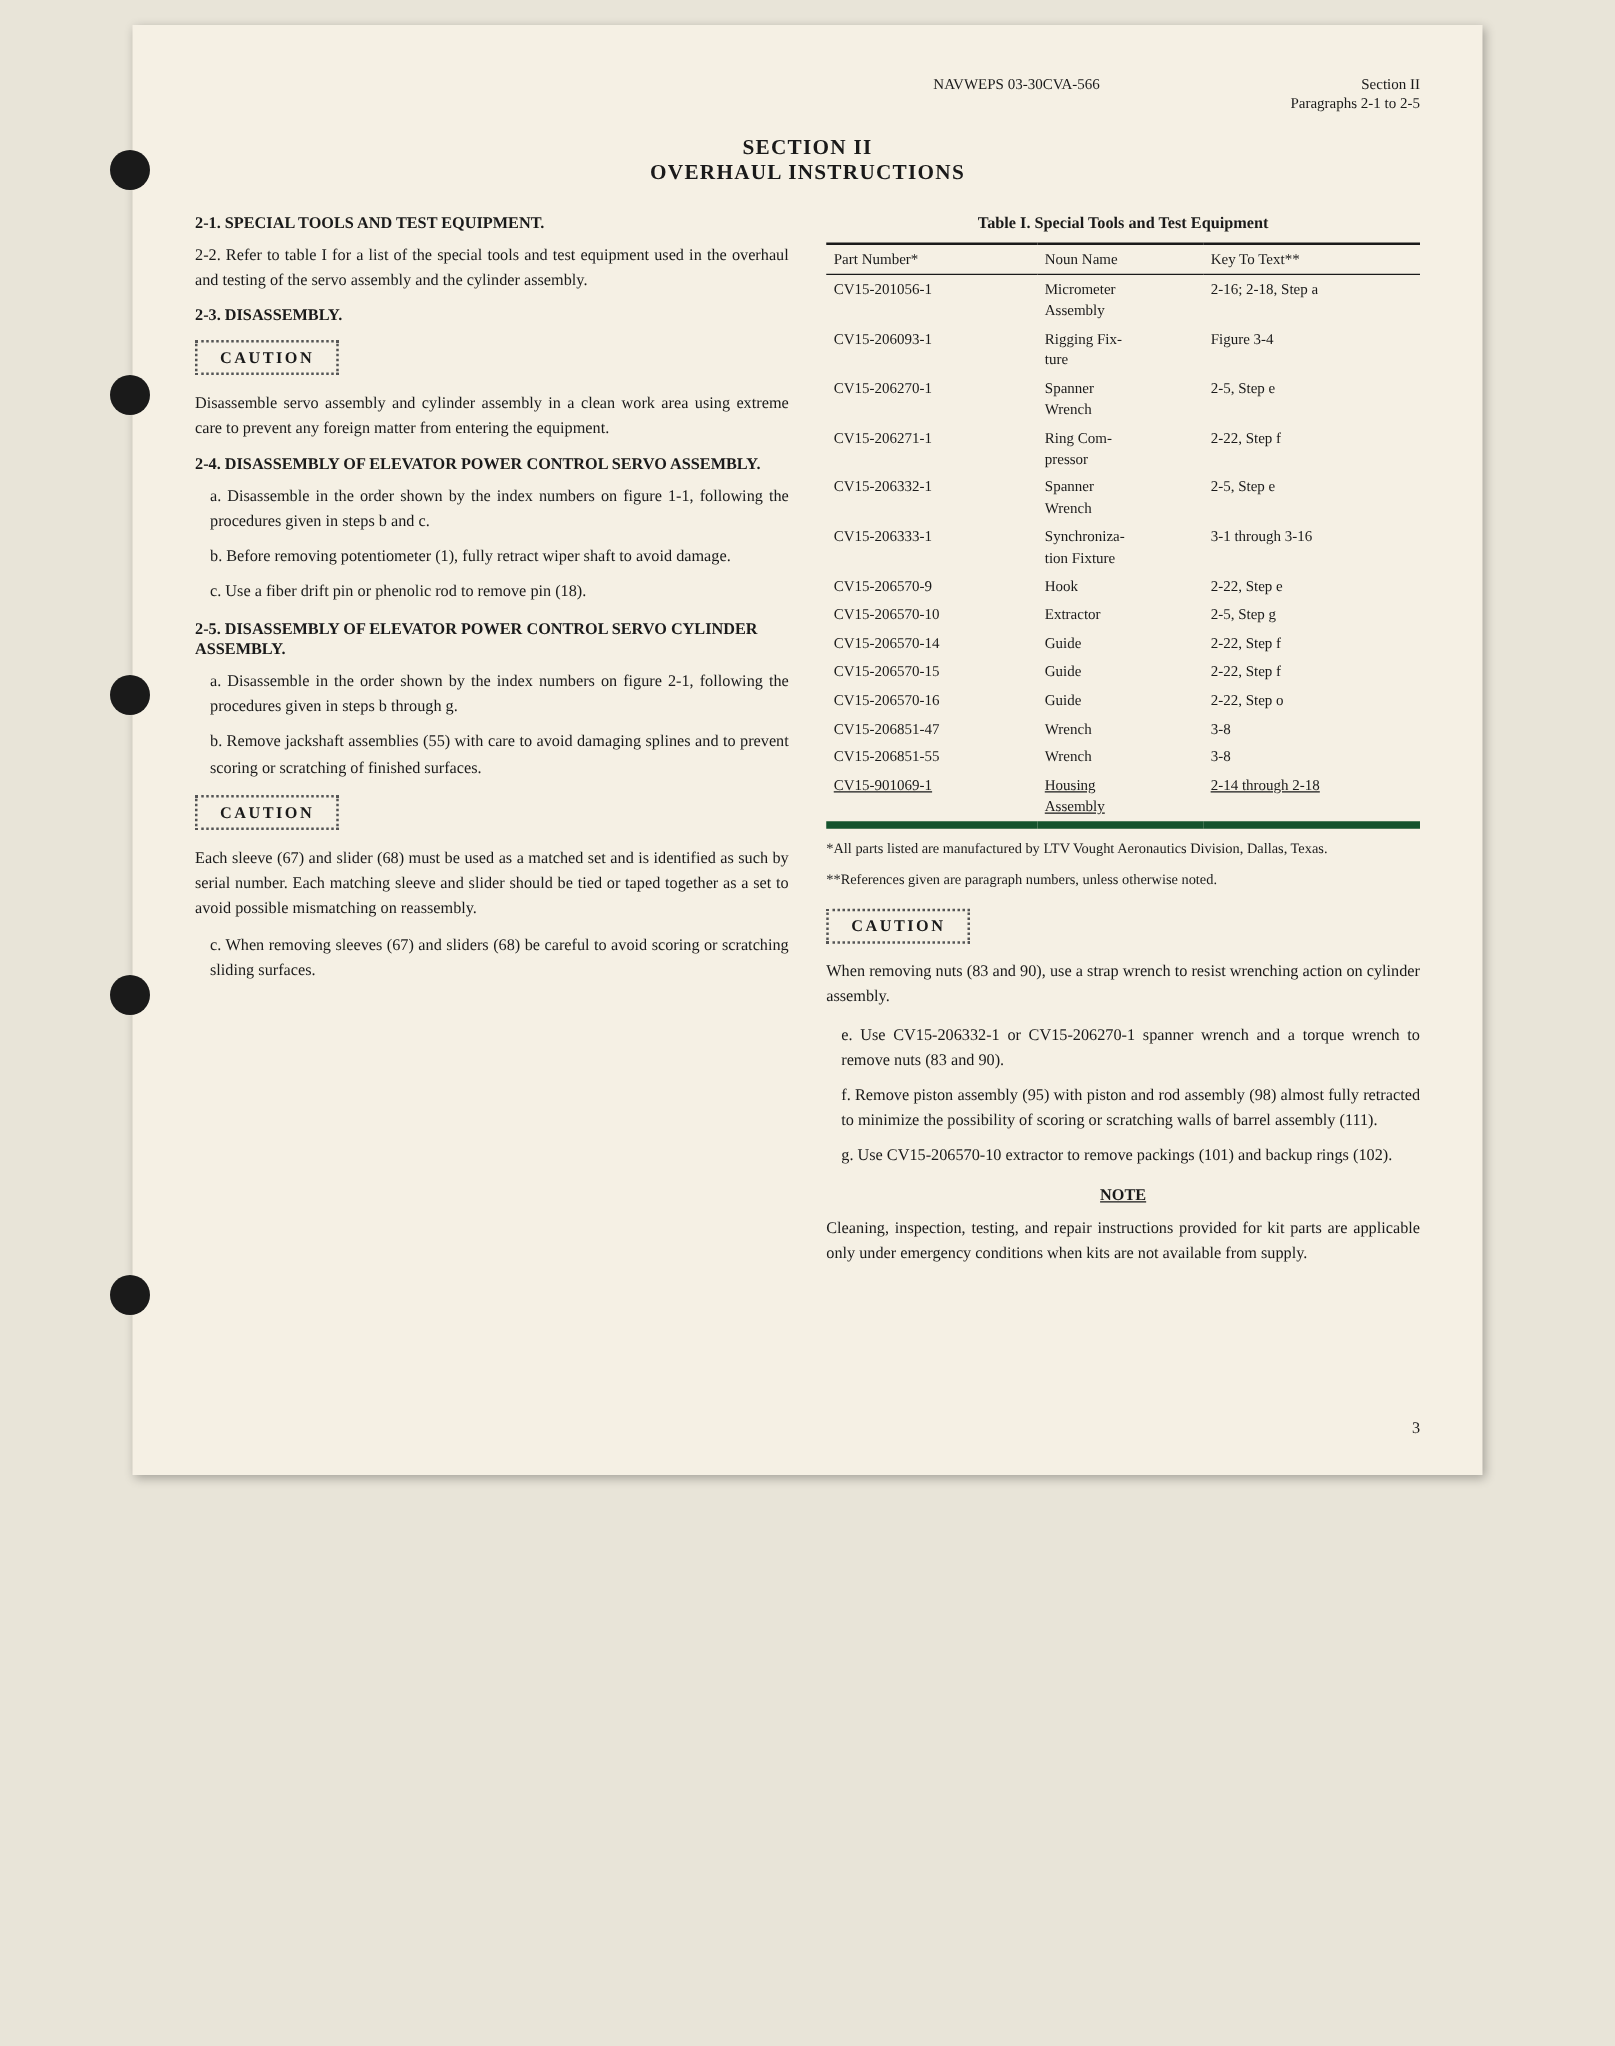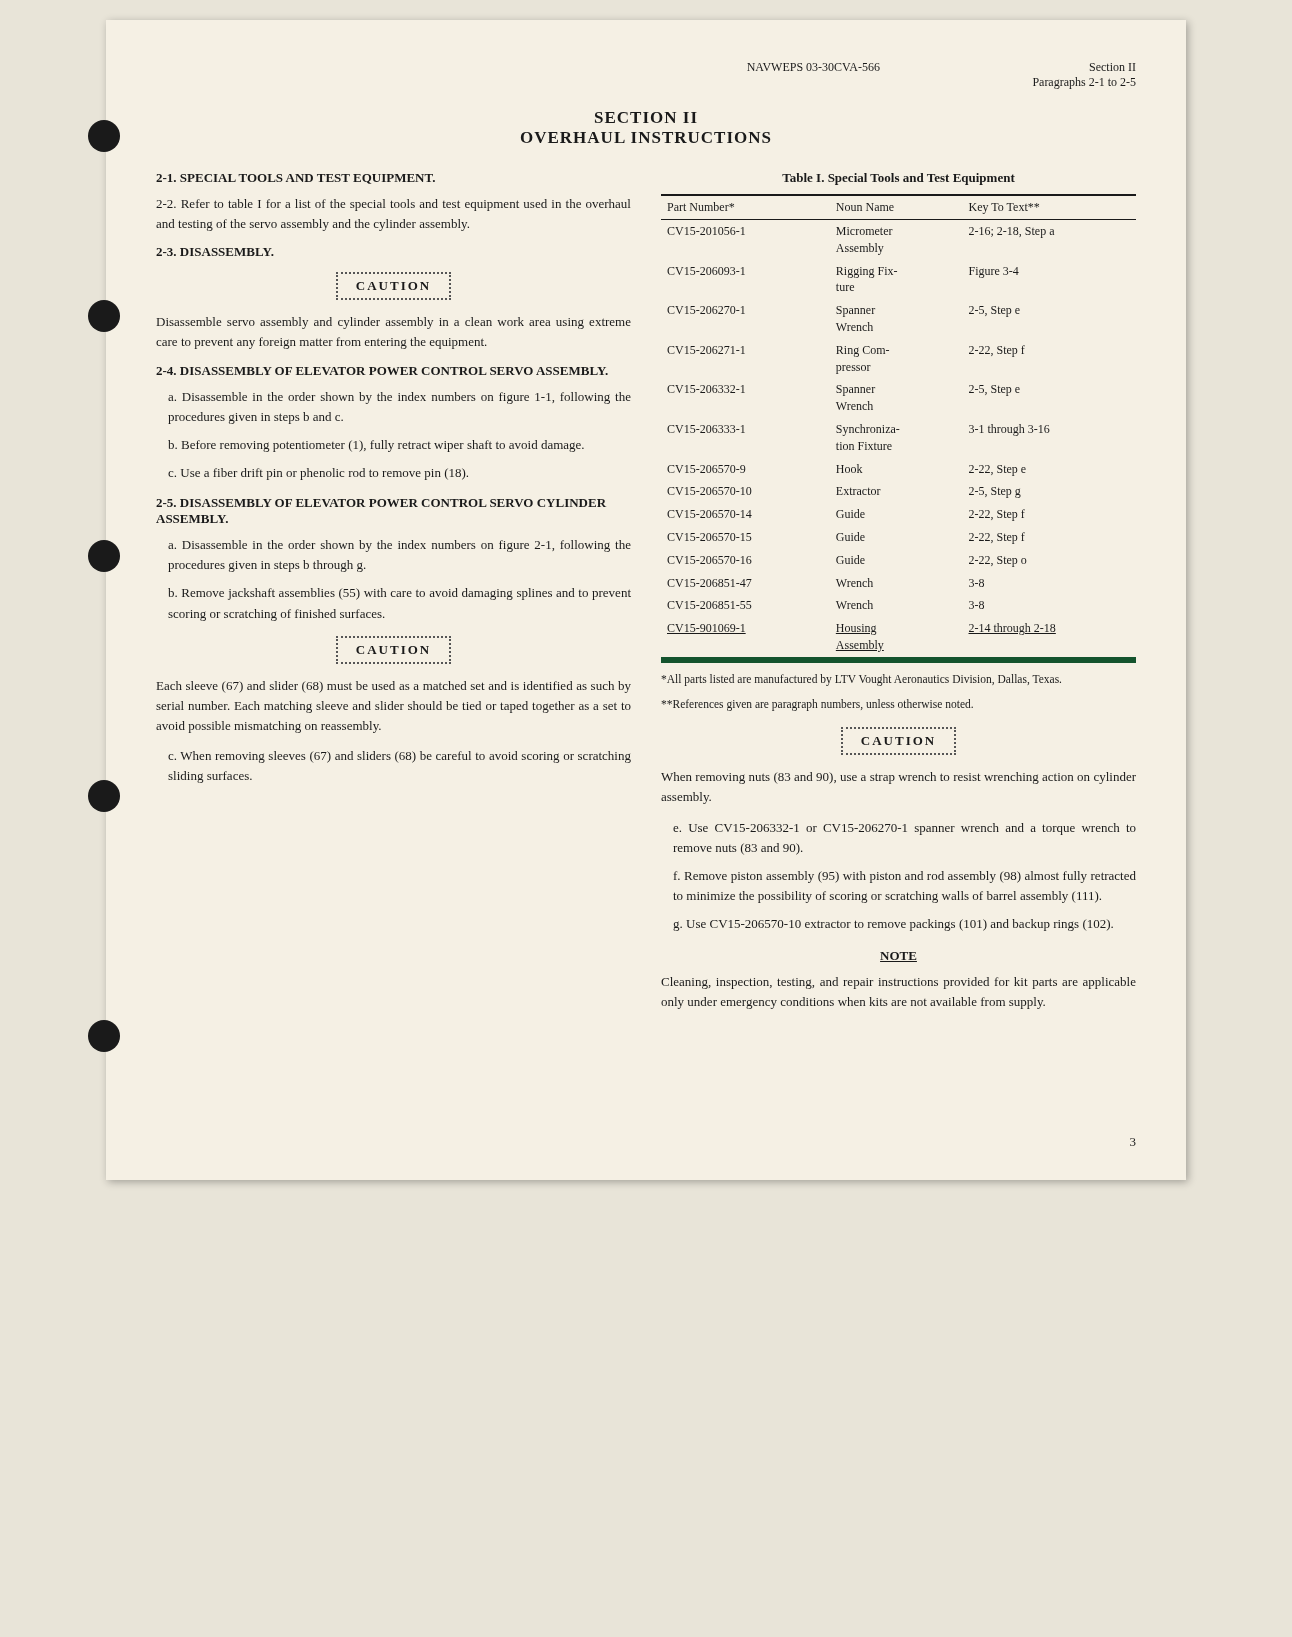--- a/index.html
+++ b/index.html
@@ -87,21 +87,21 @@
       text-align: justify;
     }
     .sub-para {
       margin-bottom: 8px;
       line-height: 1.55;
       font-size: 13px;
       text-align: justify;
       padding-left: 12px;
     }
     .caution-wrapper {
-      text-align: center;
+      text-align: left;
       margin: 12px 0;
     }
     
     .table-title {
       font-size: 13px;
       font-weight: bold;
       text-align: center;
       margin-bottom: 8px;
     }
     table.special-tools {

